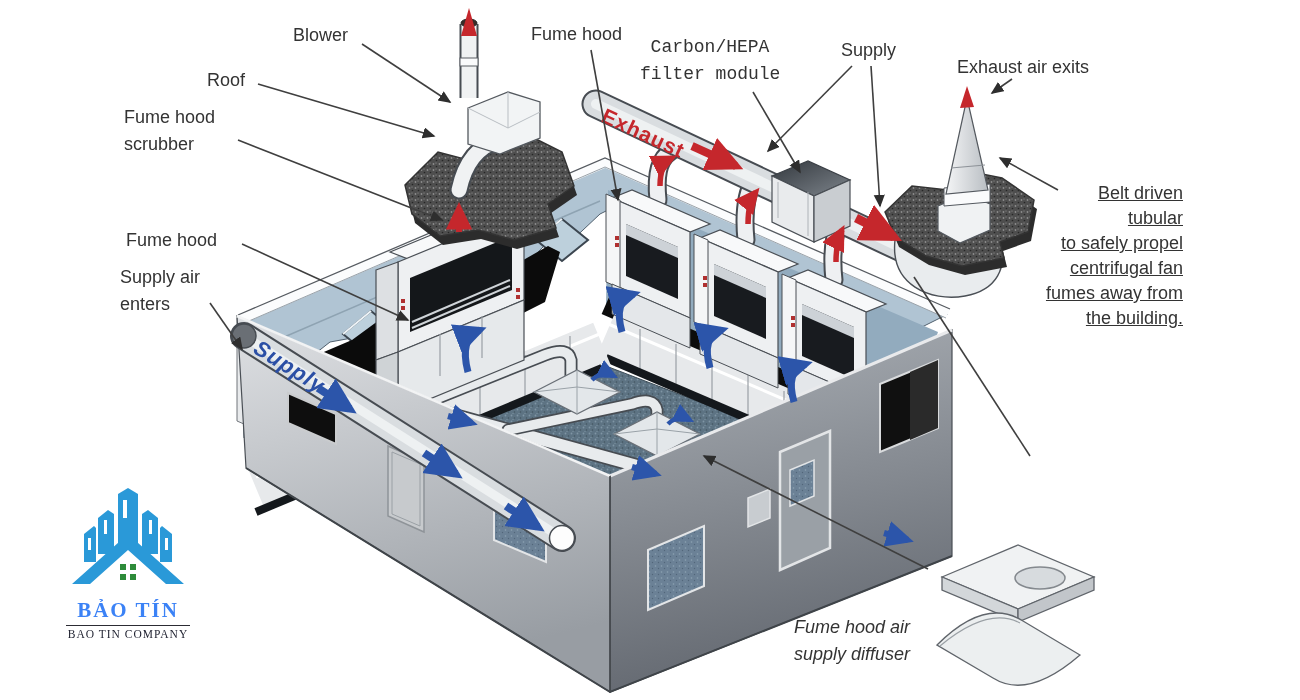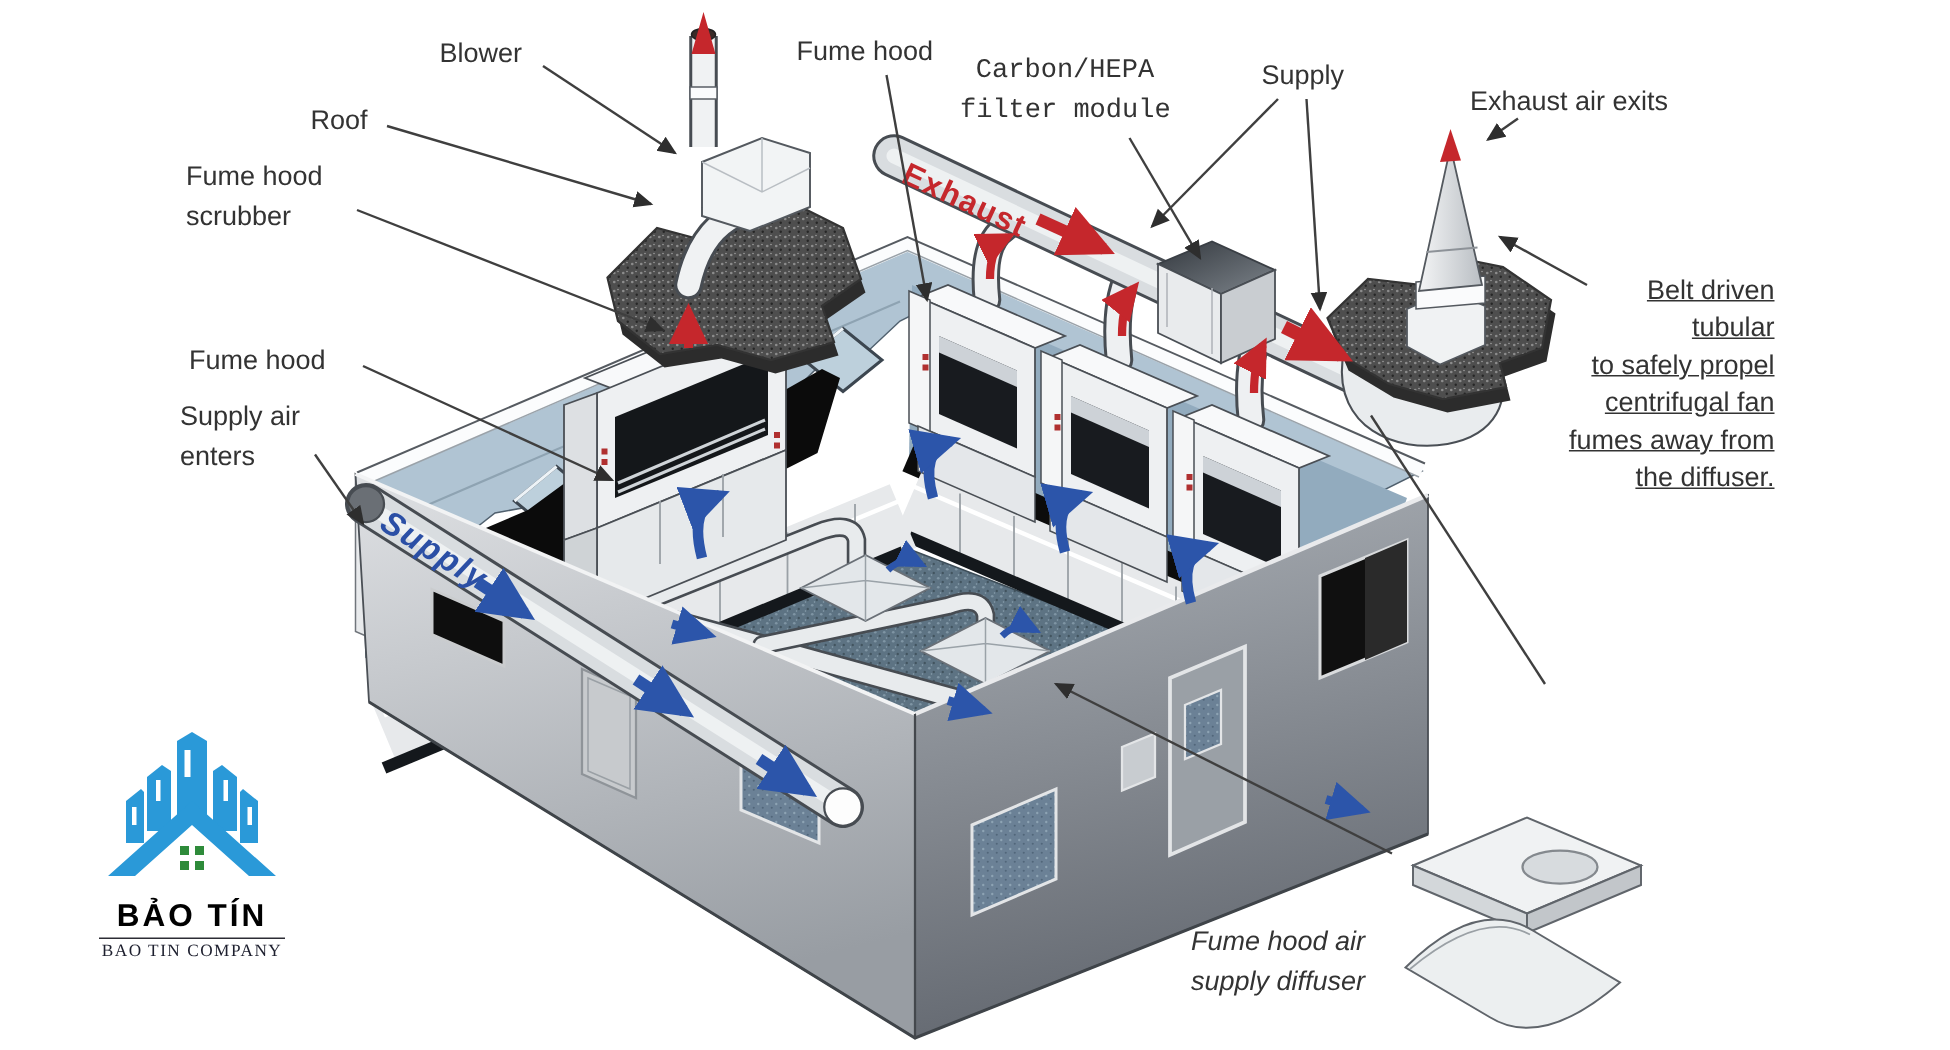--- a/index.html
+++ b/index.html
@@ -4,22 +4,22 @@
 <style>
   html,body{margin:0;padding:0;background:#fff;}
   .scene{position:relative;width:1300px;height:700px;background:#ffffff;overflow:hidden;
          font-family:"Liberation Sans","DejaVu Sans",sans-serif;}
   svg.diagram{position:absolute;left:0;top:0;z-index:1;}
   .lbl{position:absolute;z-index:3;color:#333;font-size:18px;line-height:27px;white-space:nowrap;}
   .lbl.center{text-align:center;}
   .lbl.right{text-align:right;text-decoration:underline;}
   .lbl.small-lh{line-height:25px;}
   .logo{position:absolute;left:62px;top:488px;width:132px;z-index:3;text-align:center;}
-  .logo-name{font-family:Liberation Sans, sans-serif;font-weight:bold;
-             font-size:21px;letter-spacing:2px;color:#000000;margin-top:2px;}
+  .logo-name{font-family:Liberation Serif, serif;font-weight:bold;
+             font-size:21px;letter-spacing:2px;color:#3b82f6;margin-top:2px;}
   .logo-rule{height:0;border-top:1.5px solid #2c2c34;margin:2px 4px 2px 4px;}
   .logo-co{font-family:"Liberation Serif","DejaVu Serif",serif;font-size:11.5px;
            letter-spacing:1px;color:#1d1f2e;}
 </style>
 </head>
 <body>
 
 <div class="scene">
 
 <svg class="diagram" width="1300" height="700" viewBox="0 0 1300 700">
@@ -349,30 +349,30 @@
 <div class="lbl" style="left:531px;top:21px;">
   <div>Fume hood</div>
 </div>
 <div class="lbl center" style="left:640px;top:34px;width:140px;font-family:Liberation Mono, monospace;">
   <div>Carbon/HEPA</div>
   <div>filter module</div>
 </div>
 <div class="lbl" style="left:841px;top:37px;">
   <div>Supply</div>
 </div>
-<div class="lbl" style="left:957px;top:54px;margin-left:23px;">
+<div class="lbl" style="left:957px;top:54px;">
   <div>Exhaust air exits</div>
 </div>
 <div class="lbl right small-lh" style="left:1003px;top:181px;width:180px;">
   <div>Belt driven</div>
   <div>tubular</div>
   <div>to safely propel</div>
   <div>centrifugal fan</div>
   <div>fumes away from</div>
-  <div>the diffuser.</div>
+  <div>the building.</div>
 </div>
 <div class="lbl center" style="left:772px;top:614px;width:160px;font-style:italic;">
   <div>Fume hood air</div>
   <div>supply diffuser</div>
 </div>
 
 <div class="logo">
   <svg width="132" height="104" viewBox="0 0 132 104">
     <g fill="#2a99d8">
       <polygon points="56,6 66,0 76,6 76,60 56,60"></polygon>

